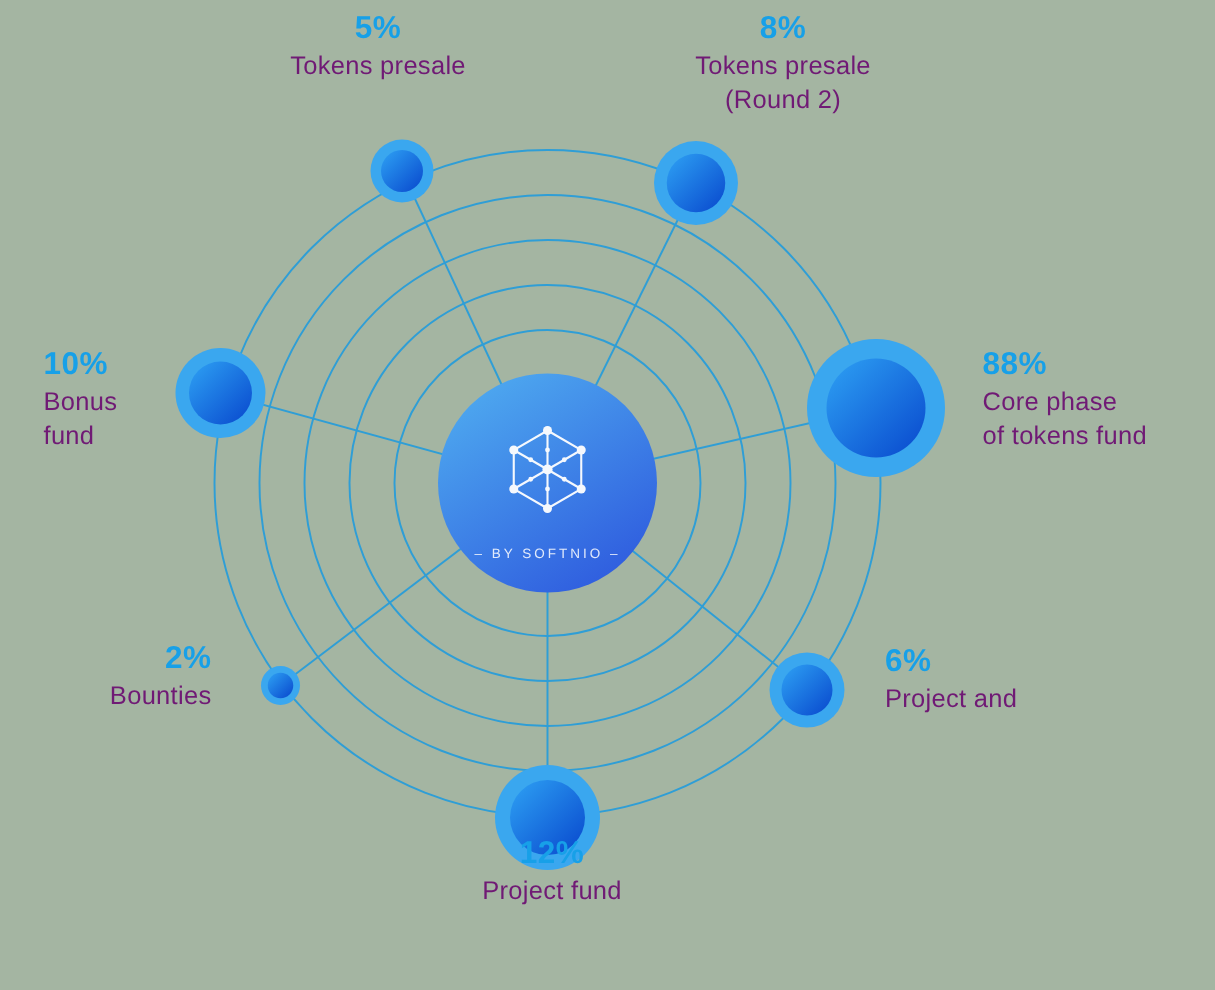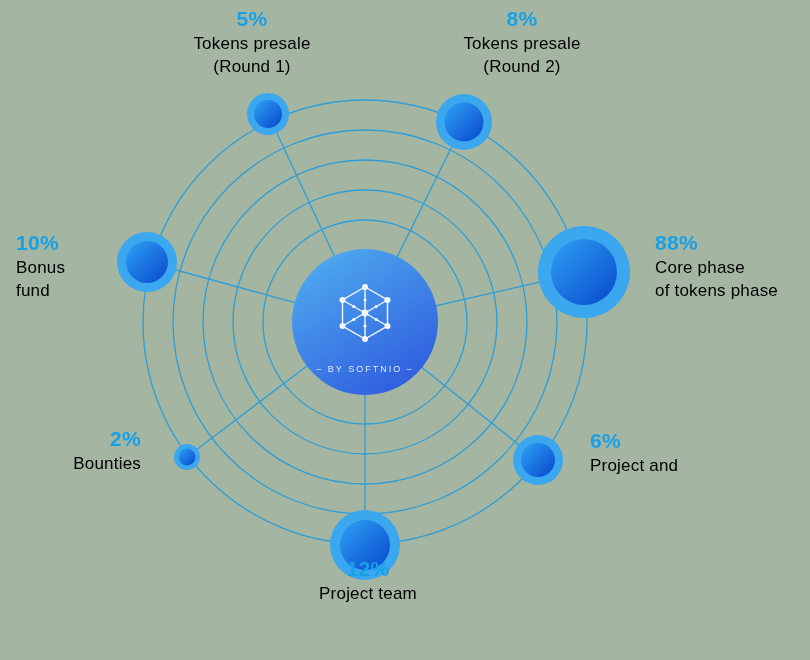--- a/index.html
+++ b/index.html
@@ -34,21 +34,21 @@
   .pct {
     font-size: 21px;
     font-weight: bold;
     color: #17a0e8;
     line-height: 26px;
     letter-spacing: 0.3px;
   }
   .txt {
     font-size: 17px;
     font-weight: 500;
-    color: #000000;
+    color: #701a75;
     letter-spacing: 0.2px;
   }
 </style>
 </head>
 <body>
 
 <div class="stage">
 
   <svg class="diagram-svg" width="810" height="660" viewBox="0 0 810 660">
     <defs>
@@ -135,49 +135,48 @@
         <circle cx="0" cy="0" r="3.4" fill="#ffffff" stroke="none"></circle>
       </g>
 
       <text x="365" y="372" text-anchor="middle" font-size="9" letter-spacing="2" fill="rgba(255,255,255,0.85)" font-family="Liberation Sans, sans-serif">– BY SOFTNIO –</text>
     </g>
   </svg>
 
   <div class="label align-center" style="left:252px; top:6px;">
     <div class="pct">5%</div>
     <div class="txt">Tokens presale</div>
-    <div class="txt">(Round 1)</div>
   </div>
 
   <div class="label align-center" style="left:522px; top:6px;">
     <div class="pct">8%</div>
     <div class="txt">Tokens presale</div>
     <div class="txt">(Round 2)</div>
   </div>
 
   <div class="label" style="left:655px; top:230px;">
     <div class="pct">88%</div>
     <div class="txt">Core phase</div>
-    <div class="txt">of tokens phase</div>
+    <div class="txt">of tokens fund</div>
   </div>
 
-  <div class="label" style="left:16px; top:230px;">
+  <div class="label" style="left:29px; top:230px;">
     <div class="pct">10%</div>
     <div class="txt">Bonus</div>
     <div class="txt">fund</div>
   </div>
 
   <div class="label align-right" style="right:669px; top:426px;">
     <div class="pct">2%</div>
     <div class="txt">Bounties</div>
   </div>
 
   <div class="label" style="left:590px; top:428px;">
     <div class="pct">6%</div>
     <div class="txt">Project and</div>
   </div>
 
   <div class="label align-center" style="left:368px; top:556px;">
     <div class="pct">12%</div>
-    <div class="txt">Project team</div>
+    <div class="txt">Project fund</div>
   </div>
 
 </div>
 
 </body></html>

